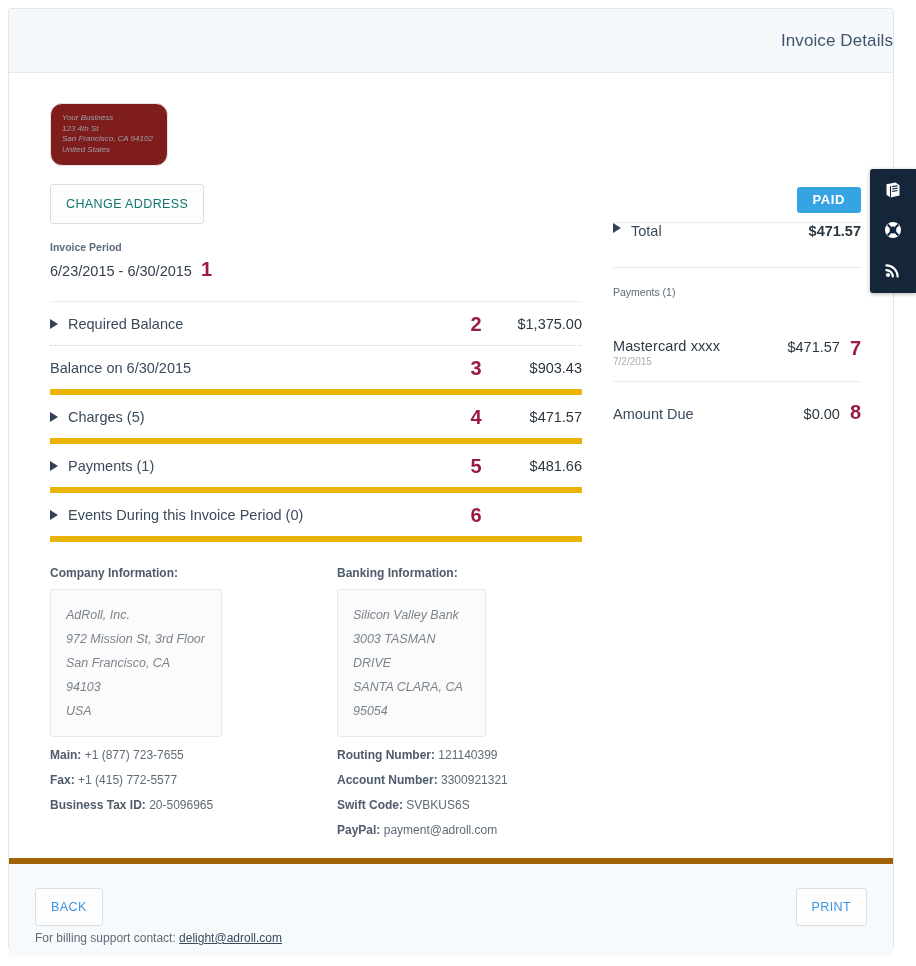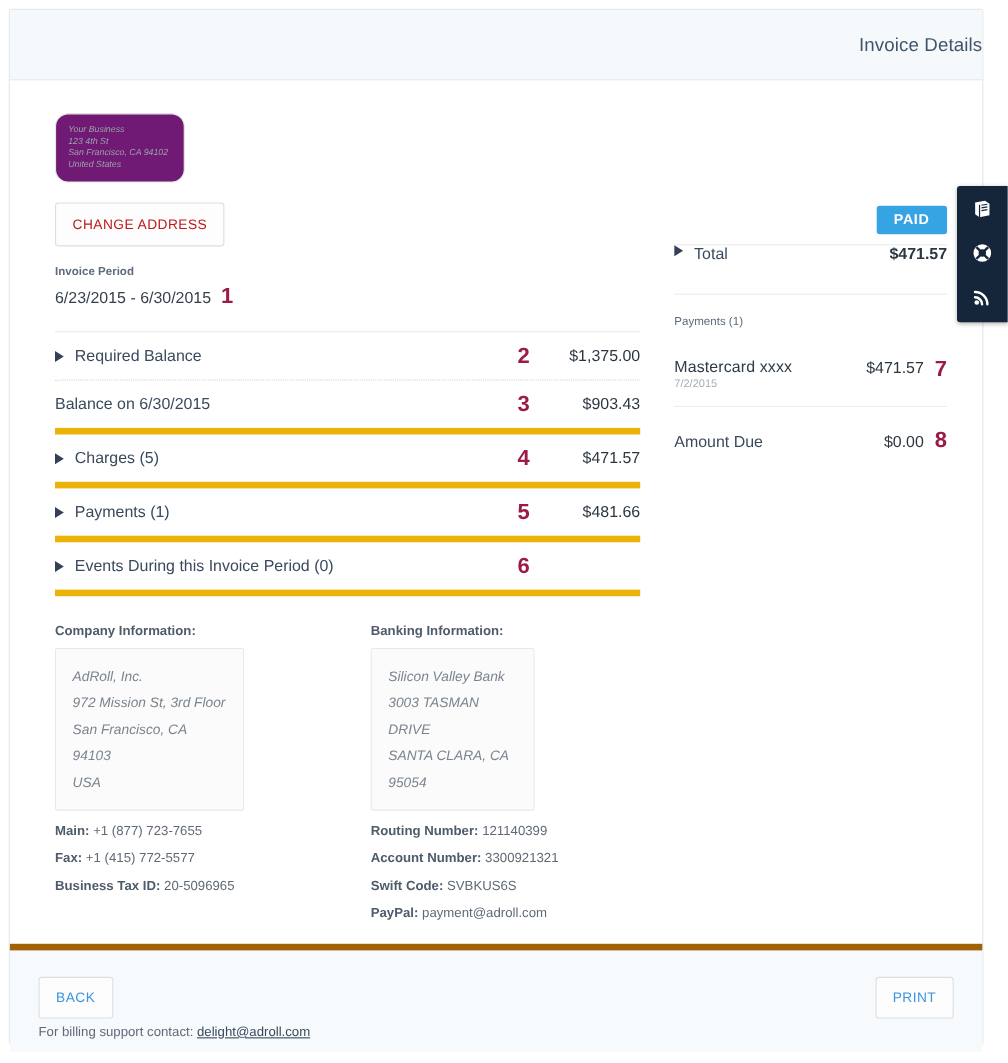--- a/index.html
+++ b/index.html
@@ -67,38 +67,38 @@
   .right-col {
     position: absolute;
     left: 604px;
     top: 30px;
     width: 248px;
   }
 
   
   .addr-box {
     border: 1px solid #e6e6e6;
-    background: #701a75;
+    background: #7f1d1d;
     border-radius: 12px;
     padding: 9px 11px 10px 11px;
     width: 94px;
     font-style: italic;
     font-size: 8px;
     line-height: 10.5px;
     color: #9aa1a8;
   }
   .addr-box div { white-space: nowrap; }
 
   .btn-outline {
     margin-top: 18px;
     display: inline-block;
     border: 1px solid #dadfe3;
     background: #fdfdfd;
     border-radius: 3px;
-    color: #b91c1c;
+    color: #0f766e;
     font-size: 12.5px;
     letter-spacing: .4px;
     padding: 12px 15px;
     cursor: pointer;
     font-family: "Liberation Sans", sans-serif;
   }
 
   .invoice-period-label {
     margin-top: 17px;
     font-size: 10.5px;
@@ -228,21 +228,21 @@
   }
   .rt-row .rt-label { flex: 1 1 auto; color: #3a4a5c; }
   .rt-row .rt-amt { font-weight: bold; color: #2b3640; }
 
   .payments-label {
     margin-top: 18px;
     font-size: 10.5px;
     color: #5d6b7c;
   }
   .payment-row {
-    margin-top: 28px;
+    margin-top: 40px;
     display: flex;
     align-items: flex-start;
     padding-bottom: 14px;
     border-bottom: 1px solid #ececec;
     justify-content: flex-end;
   }
   .payment-main { flex: 1 1 auto; }
   .payment-name {
     font-size: 14.5px;
     color: #2d3a47;

